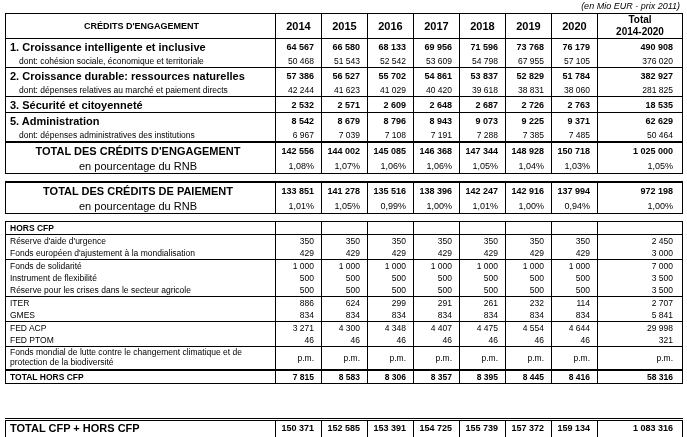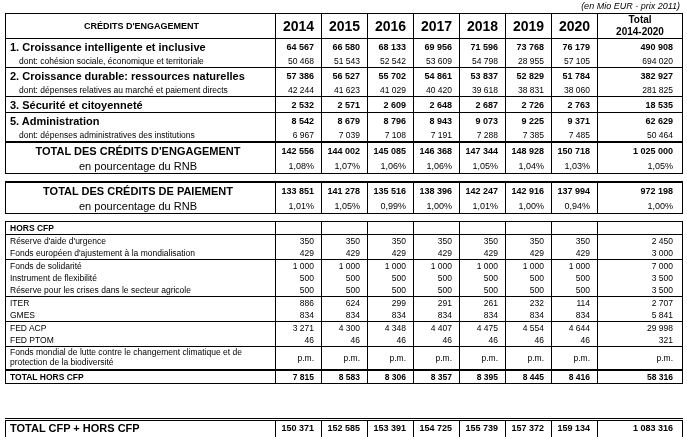--- a/index.html
+++ b/index.html
@@ -14,21 +14,21 @@
   col.c-year  { width:46px; }
   col.c-total { width:85px; }
 
   .lbl { text-align:left; padding:1.5px 2px 1.5px 4px; font-size:11px; white-space:nowrap; }
   .val { text-align:right; padding:1.5px 7px 1.5px 0; border-left:1px solid #000; font-size:9px; white-space:nowrap; }
   .tot { padding-right:9px; }
 
   
   .eng thead th { border-bottom:1px solid #000; }
   .title-cell { text-align:center; vertical-align:middle; padding:4px 2px 4px 4px; font-size:9px; font-weight:bold; white-space:nowrap; }
-  .year-h  { text-align:center; vertical-align:middle; font-weight:bold; font-size:14px; border-left:1px solid #000; }
+  .year-h  { text-align:center; vertical-align:middle; font-weight:bold; font-size:11px; border-left:1px solid #000; }
   .total-h { text-align:center; vertical-align:middle; font-weight:bold; font-size:10px; line-height:1.2; border-left:1px solid #000; }
 
   tr.sep > td { border-top:1px solid #000; }
   .r-main .lbl, .r-main .val { font-weight:bold; }
   .r-sub  .lbl { padding-left:13px; font-size:8.5px; }
   .r-sub  .val { font-size:8.5px; }
   #eng-totals, #hors-total { border-top:2px solid #000; }
   .r-total .lbl, .r-pct .lbl { text-align:center; padding-right:5px; padding-left:0; }
   .r-total .lbl, .r-total .val { font-weight:bold; }
   .r-gtotal .lbl, .r-gtotal .val { font-weight:bold; }
@@ -87,23 +87,23 @@
           <td class="val">76 179</td>
           <td class="val tot">490 908</td>
         </tr>
         <tr class="r-sub">
           <td class="lbl">dont: cohésion sociale, économique et territoriale</td>
           <td class="val">50 468</td>
           <td class="val">51 543</td>
           <td class="val">52 542</td>
           <td class="val">53 609</td>
           <td class="val">54 798</td>
-          <td class="val">28 955</td>
+          <td class="val">67 955</td>
           <td class="val">57 105</td>
-          <td class="val tot">694 020</td>
+          <td class="val tot">376 020</td>
         </tr>
         <tr class="r-main sep">
           <td class="lbl">2. Croissance durable: ressources naturelles</td>
           <td class="val">57 386</td>
           <td class="val">56 527</td>
           <td class="val">55 702</td>
           <td class="val">54 861</td>
           <td class="val">53 837</td>
           <td class="val">52 829</td>
           <td class="val">51 784</td>

